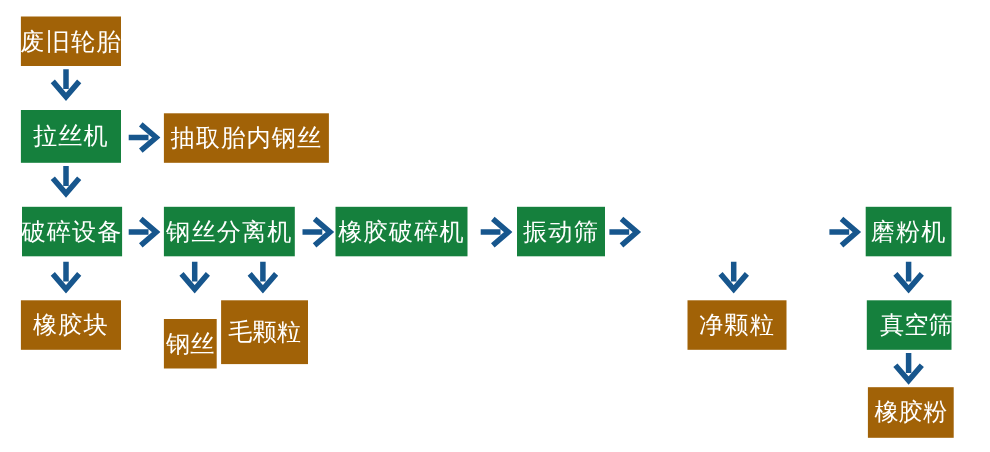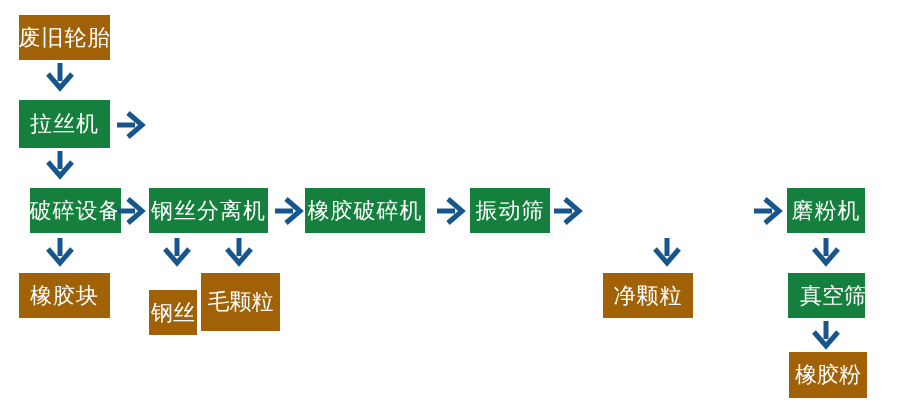--- a/index.html
+++ b/index.html
@@ -44,31 +44,32 @@
   }
 </style>
 </head>
 <body>
 
 <div class="canvas">
 
   <div class="node blue" style="left:19px;  top:15px;  width:91px;  height:45px;">废旧轮胎</div>
 
   <div class="node red" style="left:19px;  top:100px; width:91px;  height:48px;">拉丝机</div>
+  <div class="node blue" style="left:149px; top:103px; width:150px; height:45px;">抽取胎内钢丝</div>
 
-  <div class="node red" style="left:30px;  top:188px; width:91px;  height:45px;">破碎设备</div>
+  <div class="node red" style="left:20px;  top:188px; width:91px;  height:45px;">破碎设备</div>
   <div class="node red" style="left:149px; top:188px; width:119px; height:45px;">钢丝分离机</div>
   <div class="node red" style="left:305px; top:188px; width:120px; height:45px;">橡胶破碎机</div>
   <div class="node red" style="left:470px; top:188px; width:80px;  height:45px;">振动筛</div>
   <div class="node red" style="left:787px; top:188px; width:78px;  height:45px;">磨粉机</div>
 
   <div class="node blue" style="left:19px;  top:273px; width:91px;  height:45px;">橡胶块</div>
   <div class="node blue" style="left:149px; top:273px; width:48px;  height:45px; letter-spacing:0;margin-top:17px;">钢丝</div>
   <div class="node blue" style="left:201px; top:273px; width:79px;  height:58px; letter-spacing:0;">毛颗粒</div>
-  <div class="node blue" style="left:603px; top:273px; width:90px;  height:45px;">净颗粒</div>
+  <div class="node blue" style="left:625px; top:273px; width:90px;  height:45px;">净颗粒</div>
   <div class="node red" style="left:788px; top:273px; width:77px;  height:45px; letter-spacing:0;padding-left:13px;">真空筛</div>
 
   <div class="node blue" style="left:789px; top:352px; width:78px;  height:46px; letter-spacing:0;">橡胶粉</div>
 
   <div class="arrow" style="left:45px;  top:62px;">
     <svg width="30" height="30" viewBox="0 0 30 30">
         <path d="M15 1 L15 19 M3 12 L15 26 L27 12"></path>
       </svg>
   </div>
   <div class="arrow" style="left:45px;  top:150px;">

